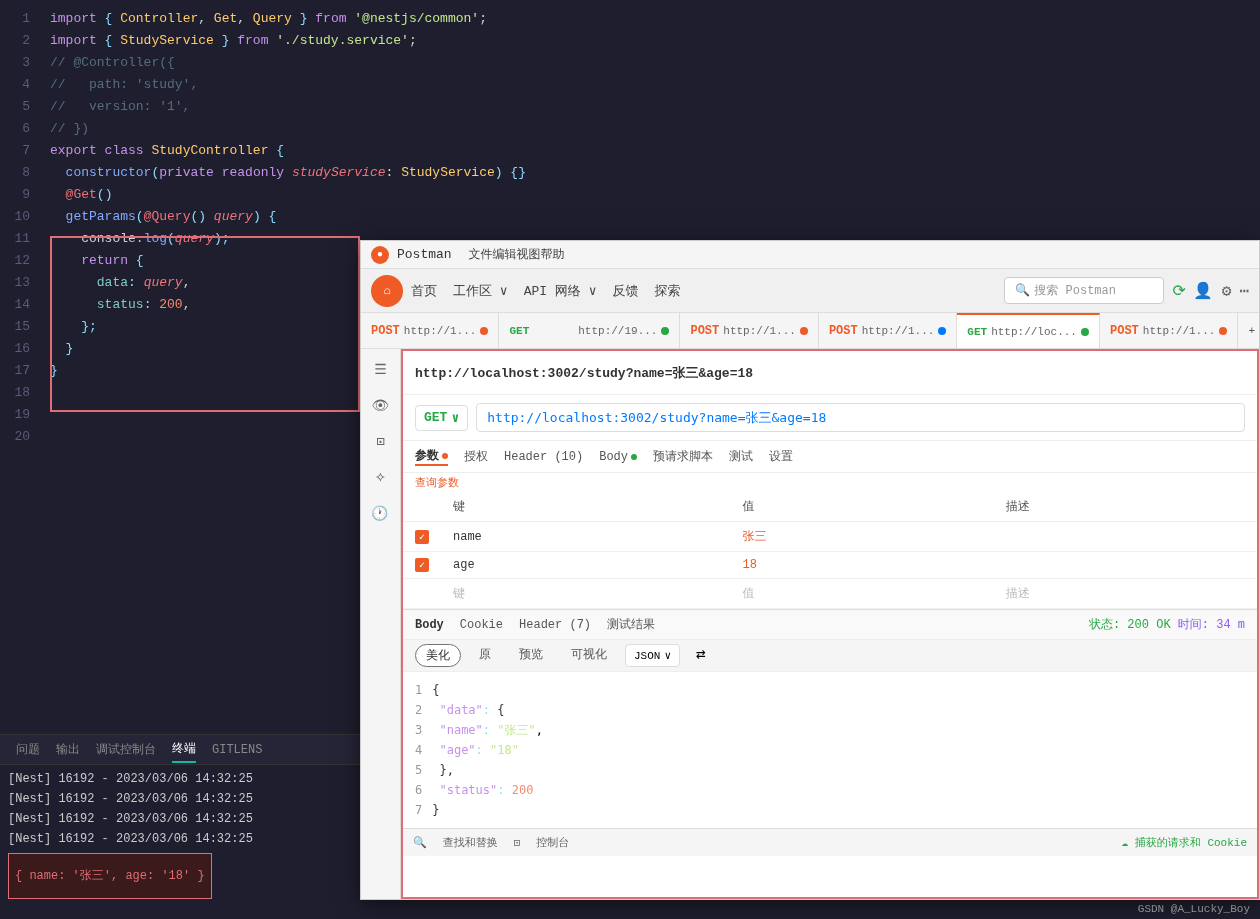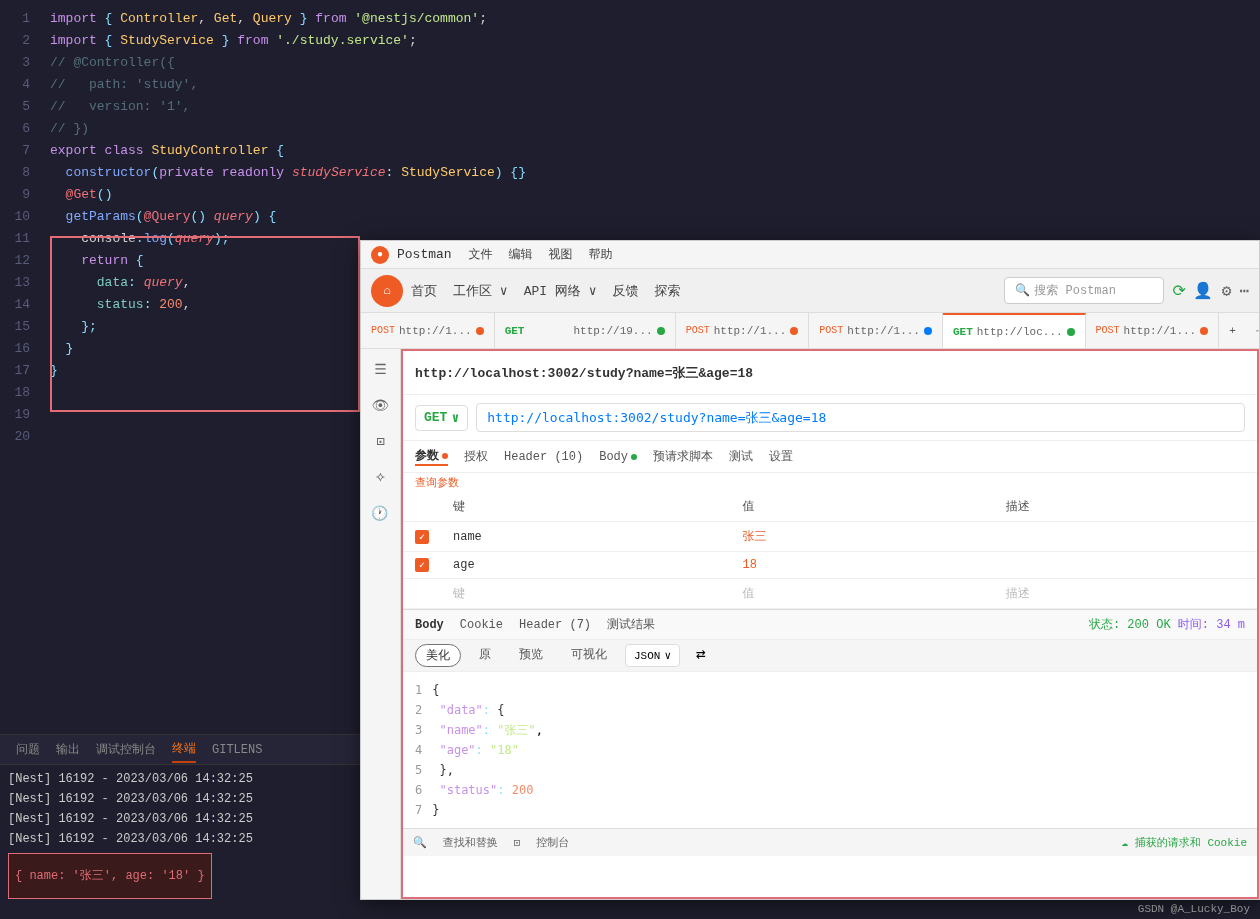--- a/index.html
+++ b/index.html
@@ -91,22 +91,22 @@
     }
 
     .bottom-tab {
       font-size: 12px;
       color: #888;
       cursor: pointer;
       padding: 4px 0;
     }
 
     .bottom-tab.active {
-      color: #f97316;
-      border-bottom: 2px solid #c2410c;
+      color: #ffffff;
+      border-bottom: 2px solid #14b8a6;
     }
 
     .bottom-content {
       flex: 1;
       padding: 4px 8px;
       font-size: 12px;
       color: #ccc;
       overflow: auto;
       line-height: 20px;
     }
@@ -155,21 +155,20 @@
       display: flex;
       align-items: center;
       justify-content: center;
       color: white;
       font-size: 10px;
       flex-shrink: 0;
     }
 
     .postman-menu {
       display: flex;
-      gap: 16px;
       font-size: 12px;
       color: #444;
     }
 
     .postman-menu span { cursor: pointer; }
 
     .postman-toolbar {
       height: 44px;
       background: #f0f0f0;
       border-bottom: 1px solid #ddd;
@@ -250,21 +249,21 @@
 
     .postman-tab.active {
       background: white;
       border-top: 2px solid #ef5b25;
     }
 
     .dot { width: 8px; height: 8px; border-radius: 50%; display: inline-block; flex-shrink: 0; }
     .dot-orange { background: #ef5b25; }
     .dot-green { background: #28a745; }
 
-    .method-post { color: #ef5b25; font-weight: normal; font-size: 10px; }
+    .method-post { color: #ef5b25; font-weight: bold; font-size: 12px; }
     .method-get { color: #28a745; font-weight: bold; font-size: 11px; }
 
     
     .postman-body {
       display: flex;
       flex: 1;
       overflow: hidden;
     }
 
     .postman-sidebar {

